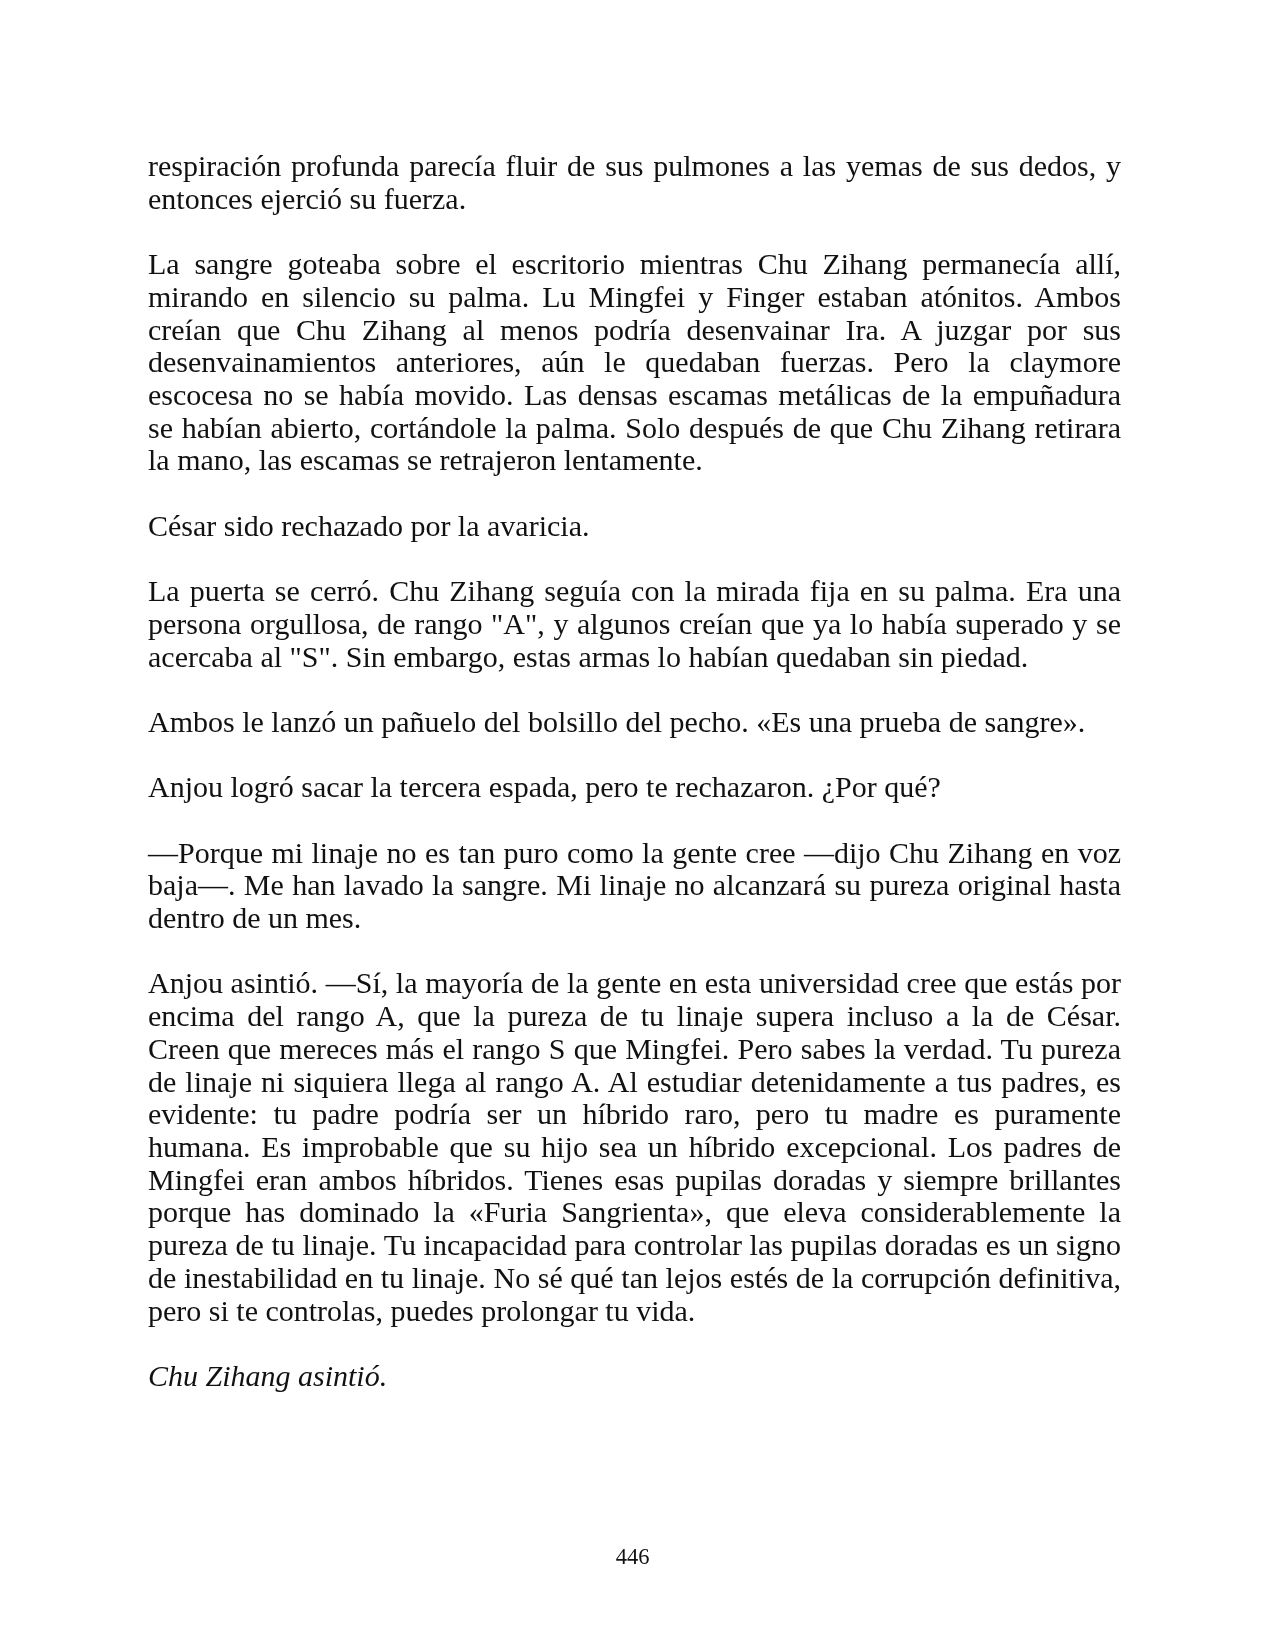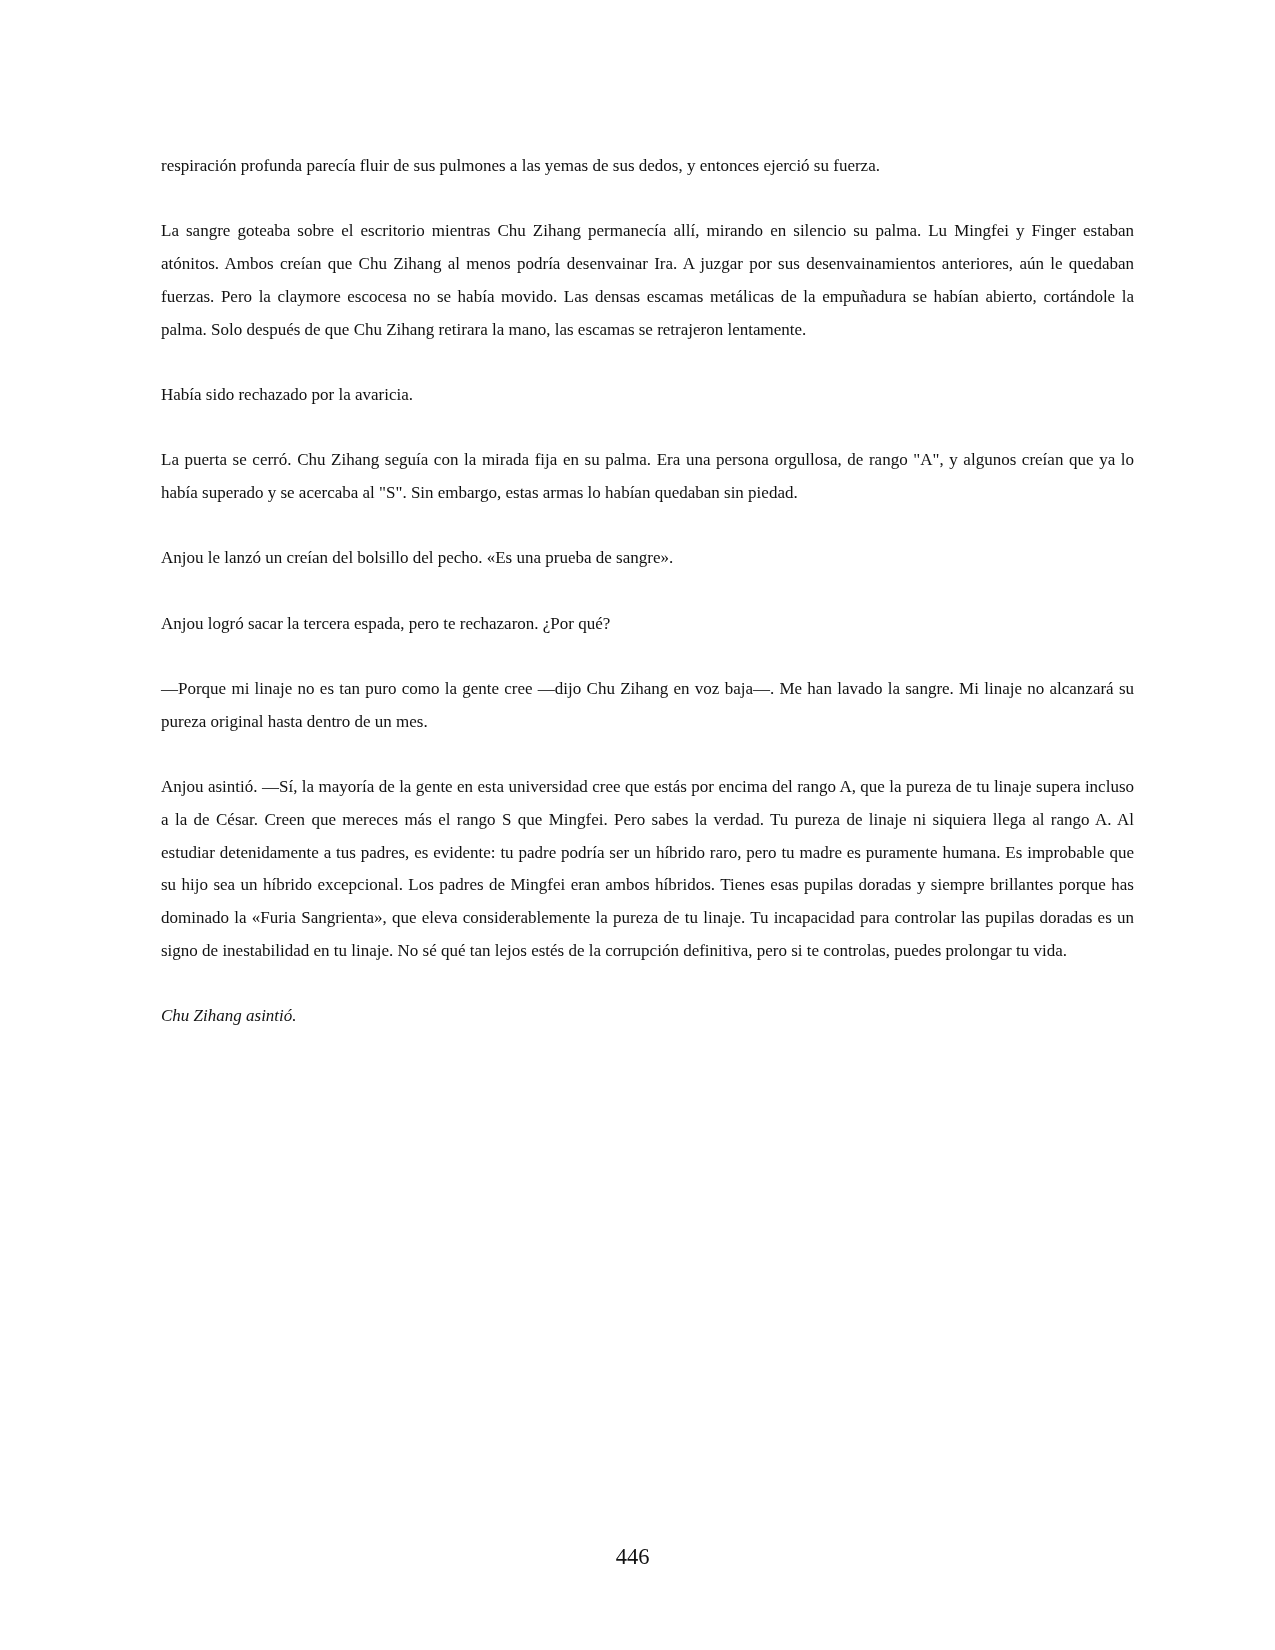--- a/index.html
+++ b/index.html
@@ -18,24 +18,24 @@
     .page {
       position: absolute;
       left: 0;
       top: 0;
       width: 1275px;
       height: 1650px;
       background: #ffffff;
     }
     .text-block {
       position: absolute;
-      left: 161px;
+      left: 148px;
       top: 150px;
       width: 973px;
-      font-size: 17px;
+      font-size: 30px;
       line-height: 32.7px;
       text-align: justify;
     }
     .text-block p {
       margin: 0 0 32.7px 0;
       padding: 0;
     }
     .text-block p:last-child {
       margin-bottom: 0;
       font-style: italic;
@@ -50,22 +50,22 @@
       line-height: 30px;
     }
   </style>
 </head>
 <body>
 
 <div class="page">
   <div class="text-block">
     <p>respiración profunda parecía fluir de sus pulmones a las yemas de sus dedos, y entonces ejerció su fuerza.</p>
     <p>La sangre goteaba sobre el escritorio mientras Chu Zihang permanecía allí, mirando en silencio su palma. Lu Mingfei y Finger estaban atónitos. Ambos creían que Chu Zihang al menos podría desenvainar Ira. A juzgar por sus desenvainamientos anteriores, aún le quedaban fuerzas. Pero la claymore escocesa no se había movido. Las densas escamas metálicas de la empuñadura se habían abierto, cortándole la palma. Solo después de que Chu Zihang retirara la mano, las escamas se retrajeron lentamente.</p>
-    <p>Había sido rechazado por la avaricia.</p>
+    <p>César sido rechazado por la avaricia.</p>
     <p>La puerta se cerró. Chu Zihang seguía con la mirada fija en su palma. Era una persona orgullosa, de rango "A", y algunos creían que ya lo había superado y se acercaba al "S". Sin embargo, estas armas lo habían quedaban sin piedad.</p>
-    <p>Anjou le lanzó un creían del bolsillo del pecho. «Es una prueba de sangre».</p>
+    <p>Ambos le lanzó un pañuelo del bolsillo del pecho. «Es una prueba de sangre».</p>
     <p>Anjou logró sacar la tercera espada, pero te rechazaron. ¿Por qué?</p>
     <p>—Porque mi linaje no es tan puro como la gente cree —dijo Chu Zihang en voz baja—. Me han lavado la sangre. Mi linaje no alcanzará su pureza original hasta dentro de un mes.</p>
     <p>Anjou asintió. —Sí, la mayoría de la gente en esta universidad cree que estás por encima del rango A, que la pureza de tu linaje supera incluso a la de César. Creen que mereces más el rango S que Mingfei. Pero sabes la verdad. Tu pureza de linaje ni siquiera llega al rango A. Al estudiar detenidamente a tus padres, es evidente: tu padre podría ser un híbrido raro, pero tu madre es puramente humana. Es improbable que su hijo sea un híbrido excepcional. Los padres de Mingfei eran ambos híbridos. Tienes esas pupilas doradas y siempre brillantes porque has dominado la «Furia Sangrienta», que eleva considerablemente la pureza de tu linaje. Tu incapacidad para controlar las pupilas doradas es un signo de inestabilidad en tu linaje. No sé qué tan lejos estés de la corrupción definitiva, pero si te controlas, puedes prolongar tu vida.</p>
     <p>Chu Zihang asintió.</p>
   </div>
   <div class="page-number">446</div>
 </div>
 
 </body></html>

